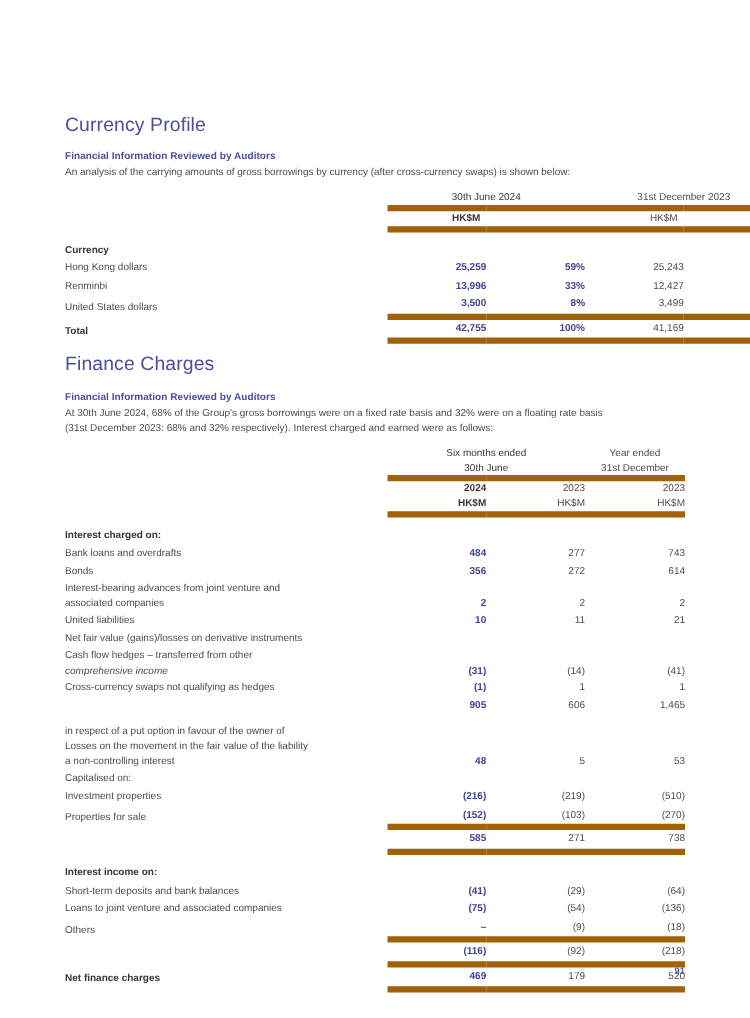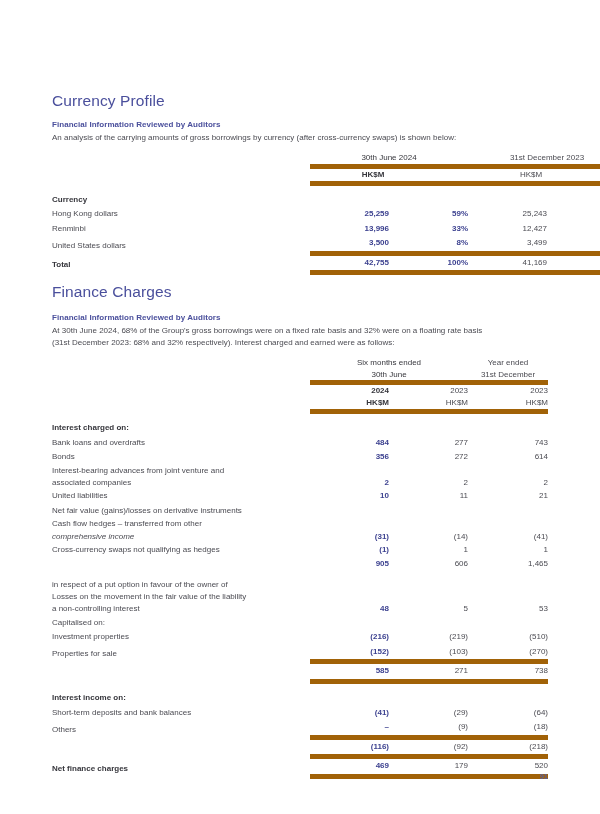--- a/index.html
+++ b/index.html
@@ -385,20 +385,26 @@
             <td class="num"></td>
             <td class="num"></td>
         </tr>
         <tr class="r">
           <td class="lbl">Short-term deposits and bank balances</td>
           <td class="num cur">(41)</td>
           <td class="num">(29)</td>
           <td class="num">(64)</td>
         </tr>
         <tr class="r">
+          <td class="lbl">Loans to joint venture and associated companies</td>
+          <td class="num cur">(75)</td>
+          <td class="num">(54)</td>
+          <td class="num">(136)</td>
+        </tr>
+        <tr class="r">
           <td class="lbl">Others</td>
           <td class="num cur rule-bot">–</td>
           <td class="num rule-bot">(9)</td>
           <td class="num rule-bot">(18)</td>
         </tr>
         <tr class="r">
           <td class="lbl"></td>
           <td class="num cur rule-bot">(116)</td>
           <td class="num rule-bot">(92)</td>
           <td class="num rule-bot">(218)</td>

